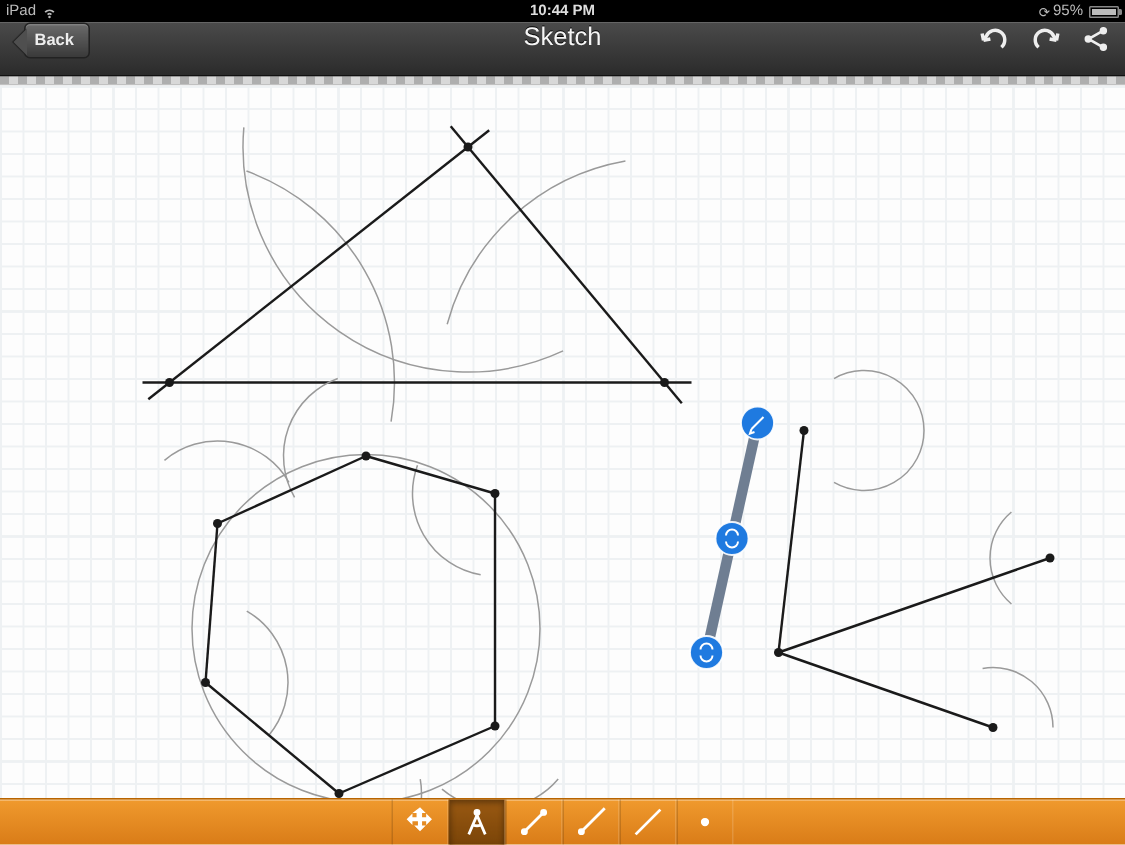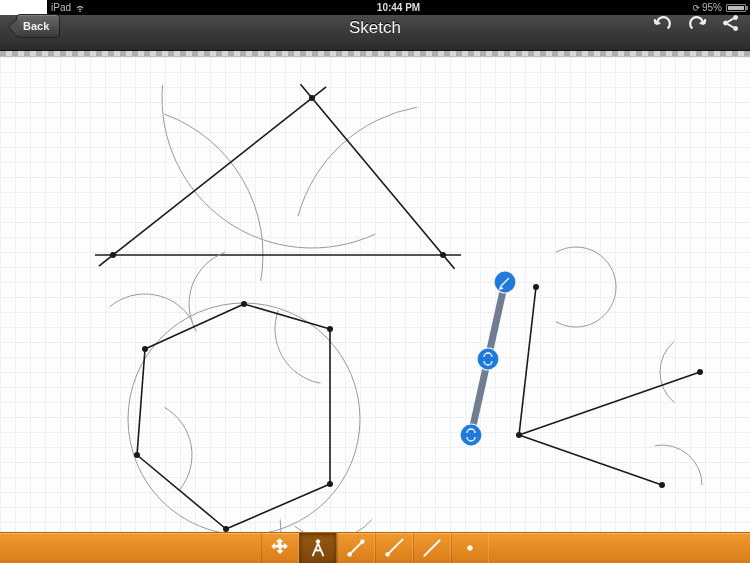--- a/index.html
+++ b/index.html
@@ -9,39 +9,38 @@
   
   .status-bar {
     height: 15px;
     background: #000;
     color: #bbb;
     font-size: 10px;
     display: flex;
     align-items: center;
     position: relative;
     padding: 0 4px;
-    margin-left: 47px;
   }
   .status-bar .left { display: flex; align-items: center; gap: 4px; }
   .status-bar .center { position: absolute; left: 50%; transform: translateX(-50%); font-weight: 600; color: #ddd;}
   .status-bar .right { margin-left: auto; display: flex; align-items: center; gap: 2px; }
   .wifi { width: 10px; height: 10px; display: inline-block; position: relative; }
   .wifi svg path { fill:#bbb; }
   .batt { width: 20px; height: 8px; border: 1px solid #888; border-radius: 1px; position: relative; margin-left:2px;}
   .batt::after { content:""; position:absolute; right:-3px; top:1px; width:2px; height:4px; background:#888; border-radius:0 1px 1px 0;}
   .batt-fill { position:absolute; left:1px; top:1px; bottom:1px; width:90%; background:#bbb; }
 
   
   .nav-bar {
     height: 36px;
     background: linear-gradient(#4a4a4a, #2b2b2b);
     border-bottom: 1px solid #111;
     display: flex;
-    align-items: flex-end;
-    padding: 12px 8px;
+    align-items: flex-start;
+    padding: 0 8px;
     position: relative;
     color: #fff;
   }
   .nav-bar .back-btn {
     height: 24px;
     padding: 0 10px 0 6px;
     background: linear-gradient(#6a6a6a,#3a3a3a);
     border: 1px solid #222;
     border-radius: 4px;
     font-size: 11px;

